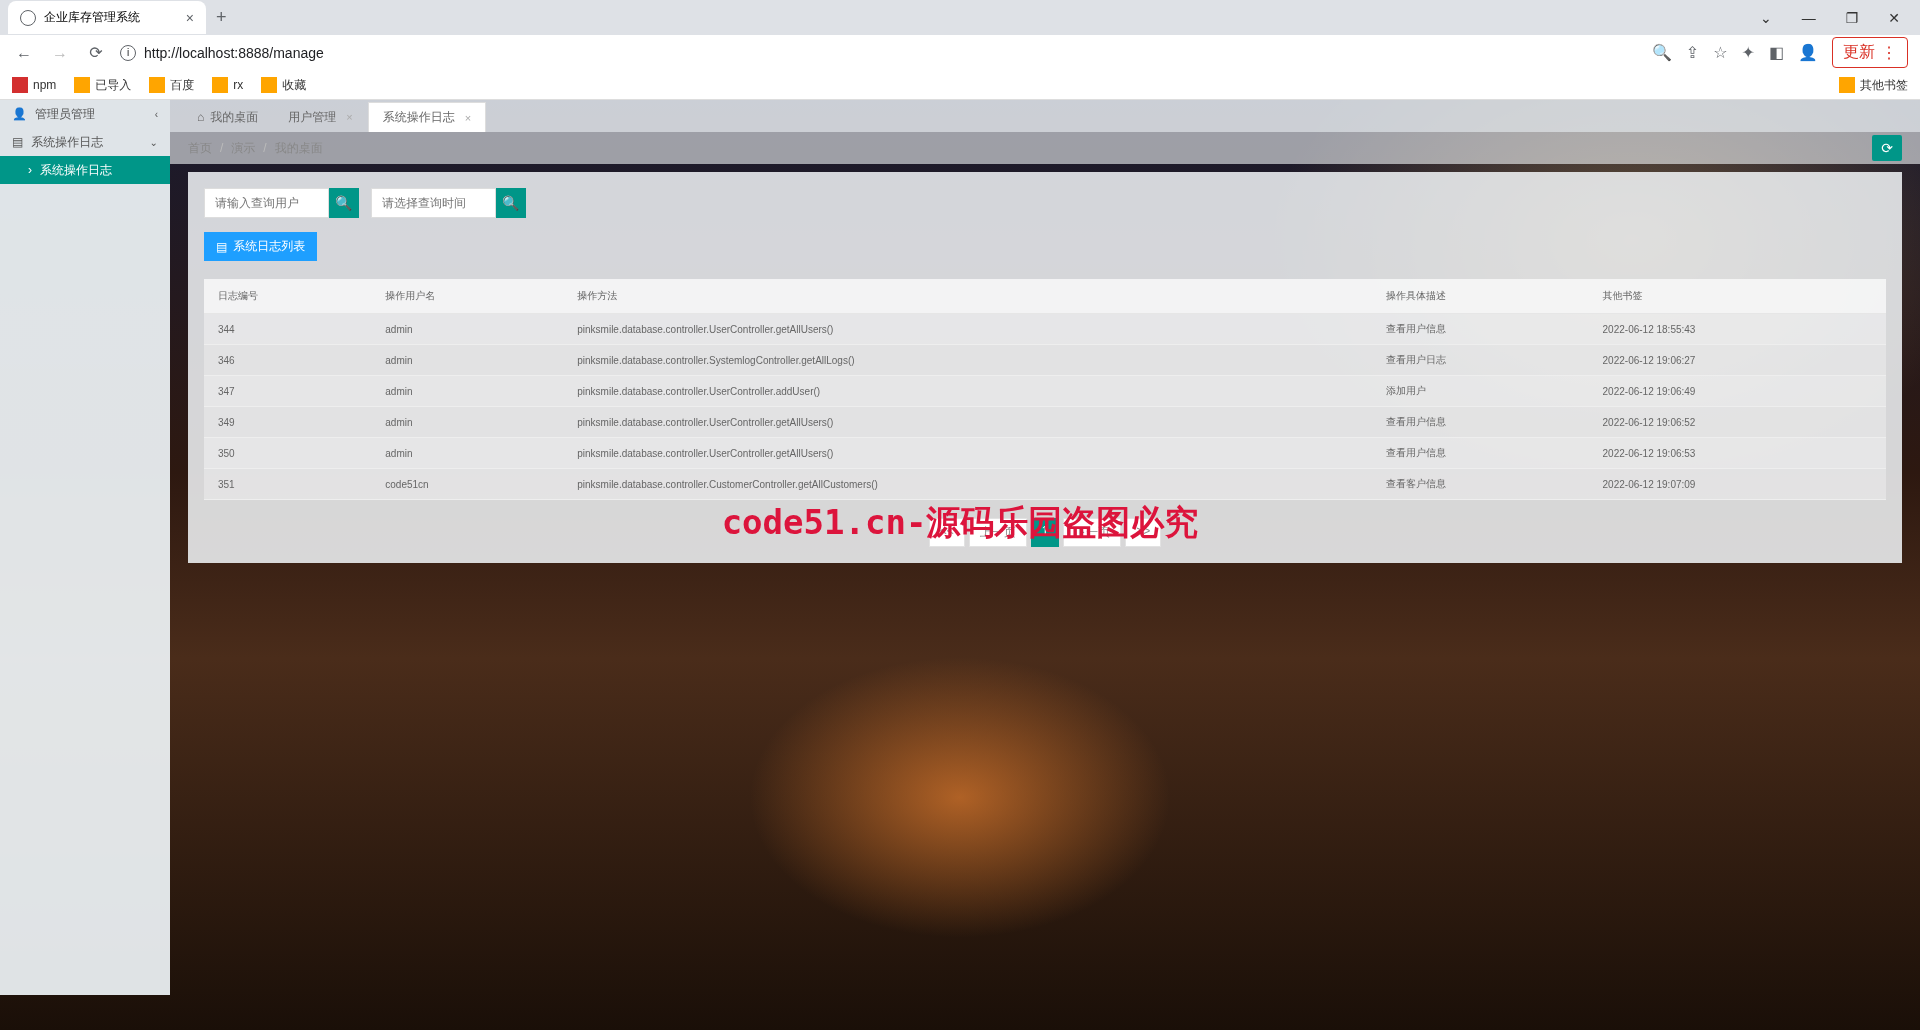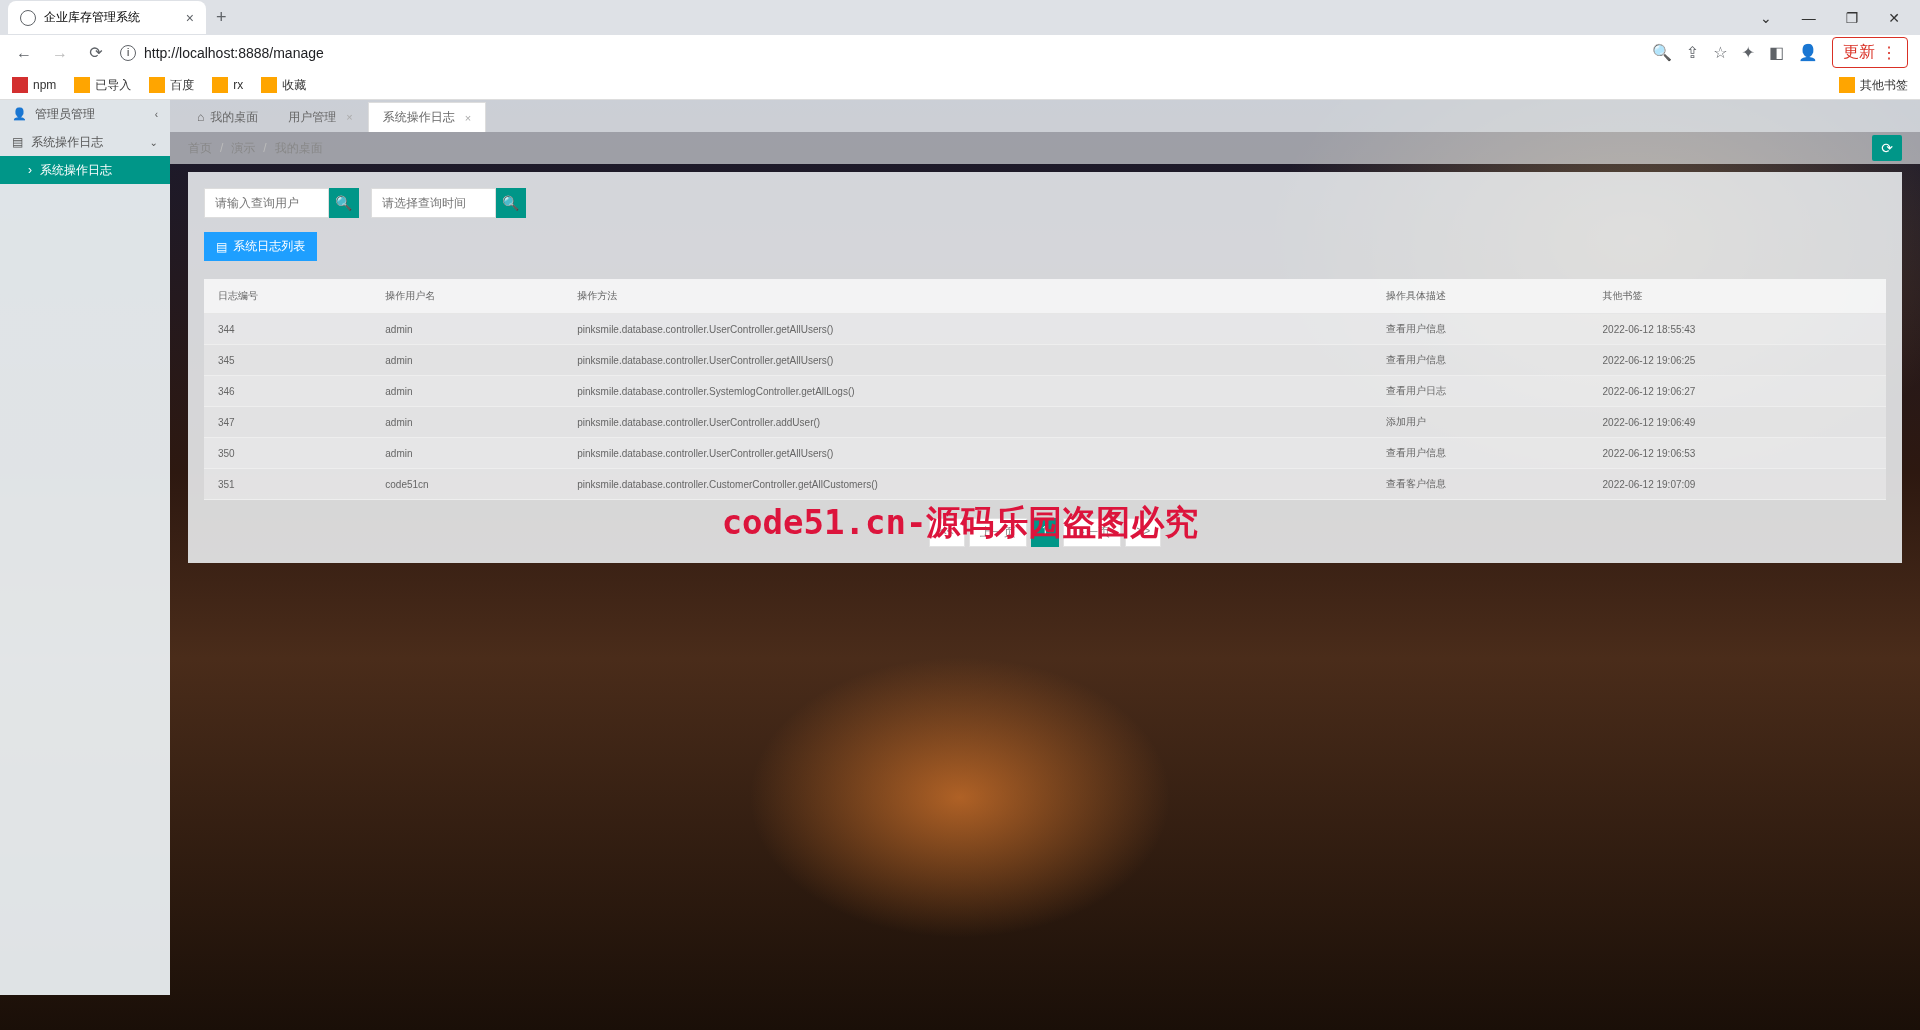--- a/index.html
+++ b/index.html
@@ -222,39 +222,39 @@
           </thead>
           <tbody id="table-body">
               <tr>
                 <td>344</td>
                 <td>admin</td>
                 <td>pinksmile.database.controller.UserController.getAllUsers()</td>
                 <td>查看用户信息</td>
                 <td>2022-06-12 18:55:43</td>
               </tr>
               <tr>
-                <td>345</td>
-                <td>admin</td>
-                <td>pinksmile.database.controller.UserController.getAllUsers()</td>
-                <td>查看用户信息</td>
-                <td>2022-06-12 19:06:25</td>
-              </tr>
-              <tr>
                 <td>346</td>
                 <td>admin</td>
                 <td>pinksmile.database.controller.SystemlogController.getAllLogs()</td>
                 <td>查看用户日志</td>
                 <td>2022-06-12 19:06:27</td>
               </tr>
               <tr>
                 <td>347</td>
                 <td>admin</td>
                 <td>pinksmile.database.controller.UserController.addUser()</td>
                 <td>添加用户</td>
                 <td>2022-06-12 19:06:49</td>
+              </tr>
+              <tr>
+                <td>349</td>
+                <td>admin</td>
+                <td>pinksmile.database.controller.UserController.getAllUsers()</td>
+                <td>查看用户信息</td>
+                <td>2022-06-12 19:06:52</td>
               </tr>
               <tr>
                 <td>350</td>
                 <td>admin</td>
                 <td>pinksmile.database.controller.UserController.getAllUsers()</td>
                 <td>查看用户信息</td>
                 <td>2022-06-12 19:06:53</td>
               </tr>
               <tr>
                 <td>351</td>

